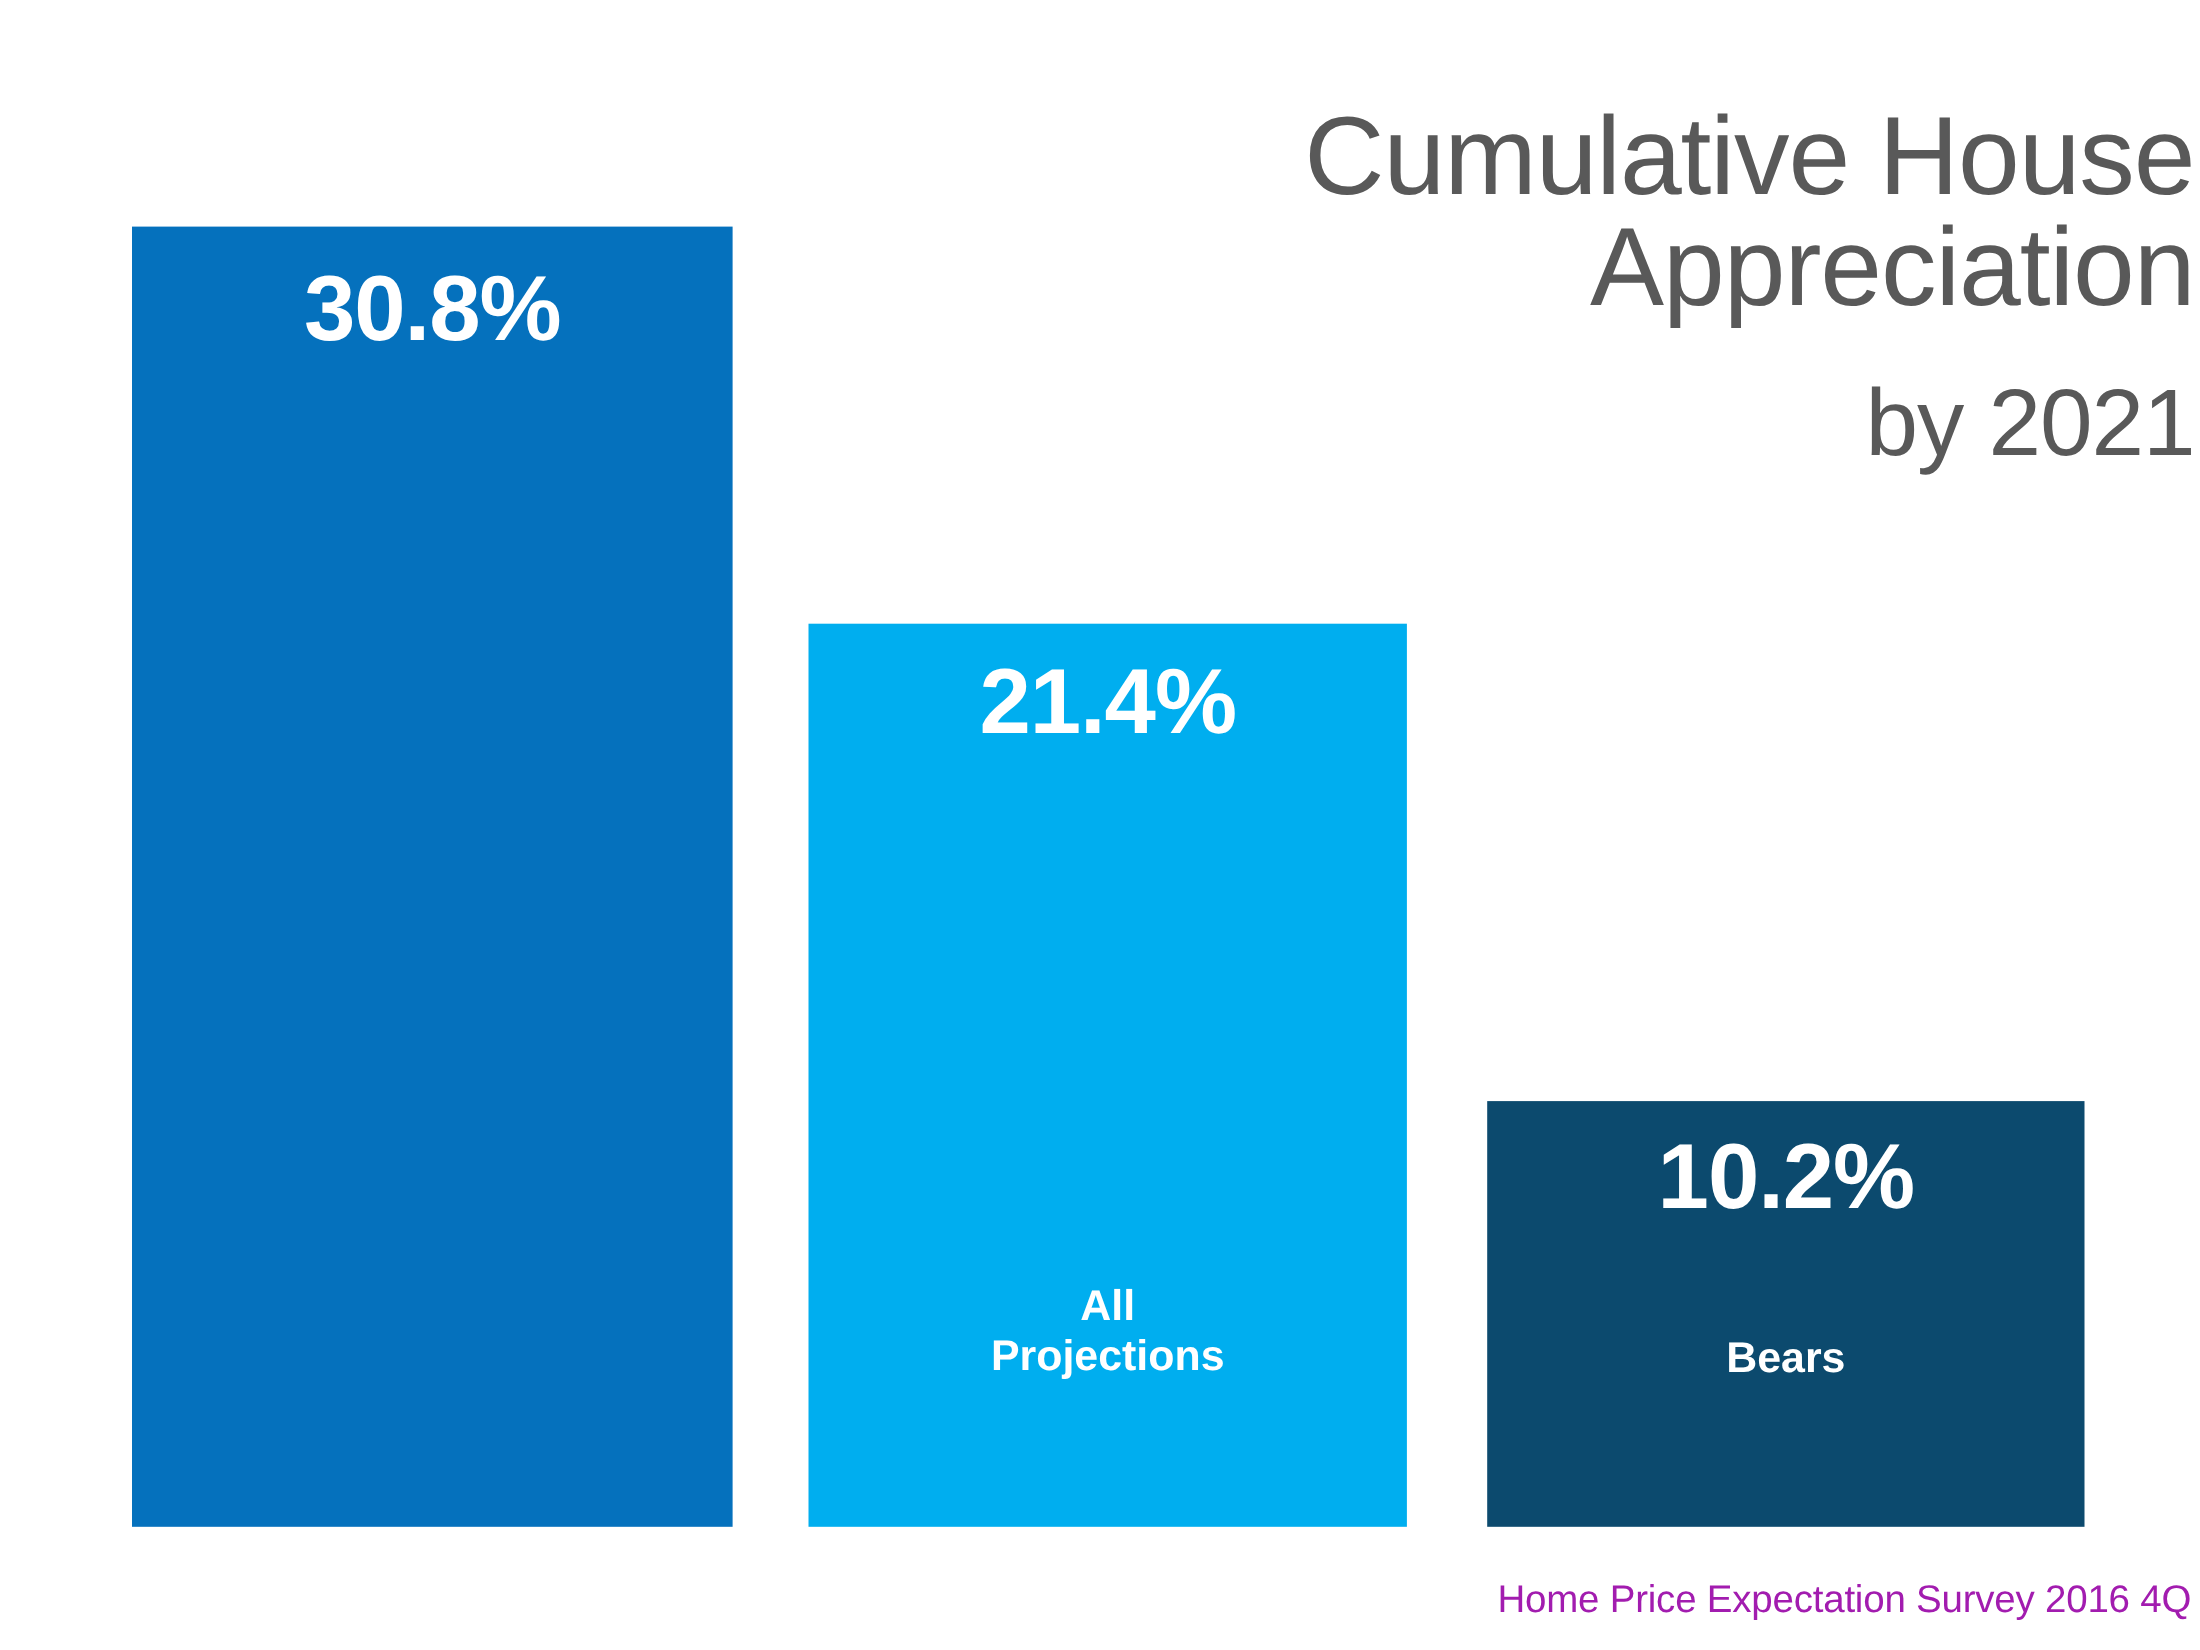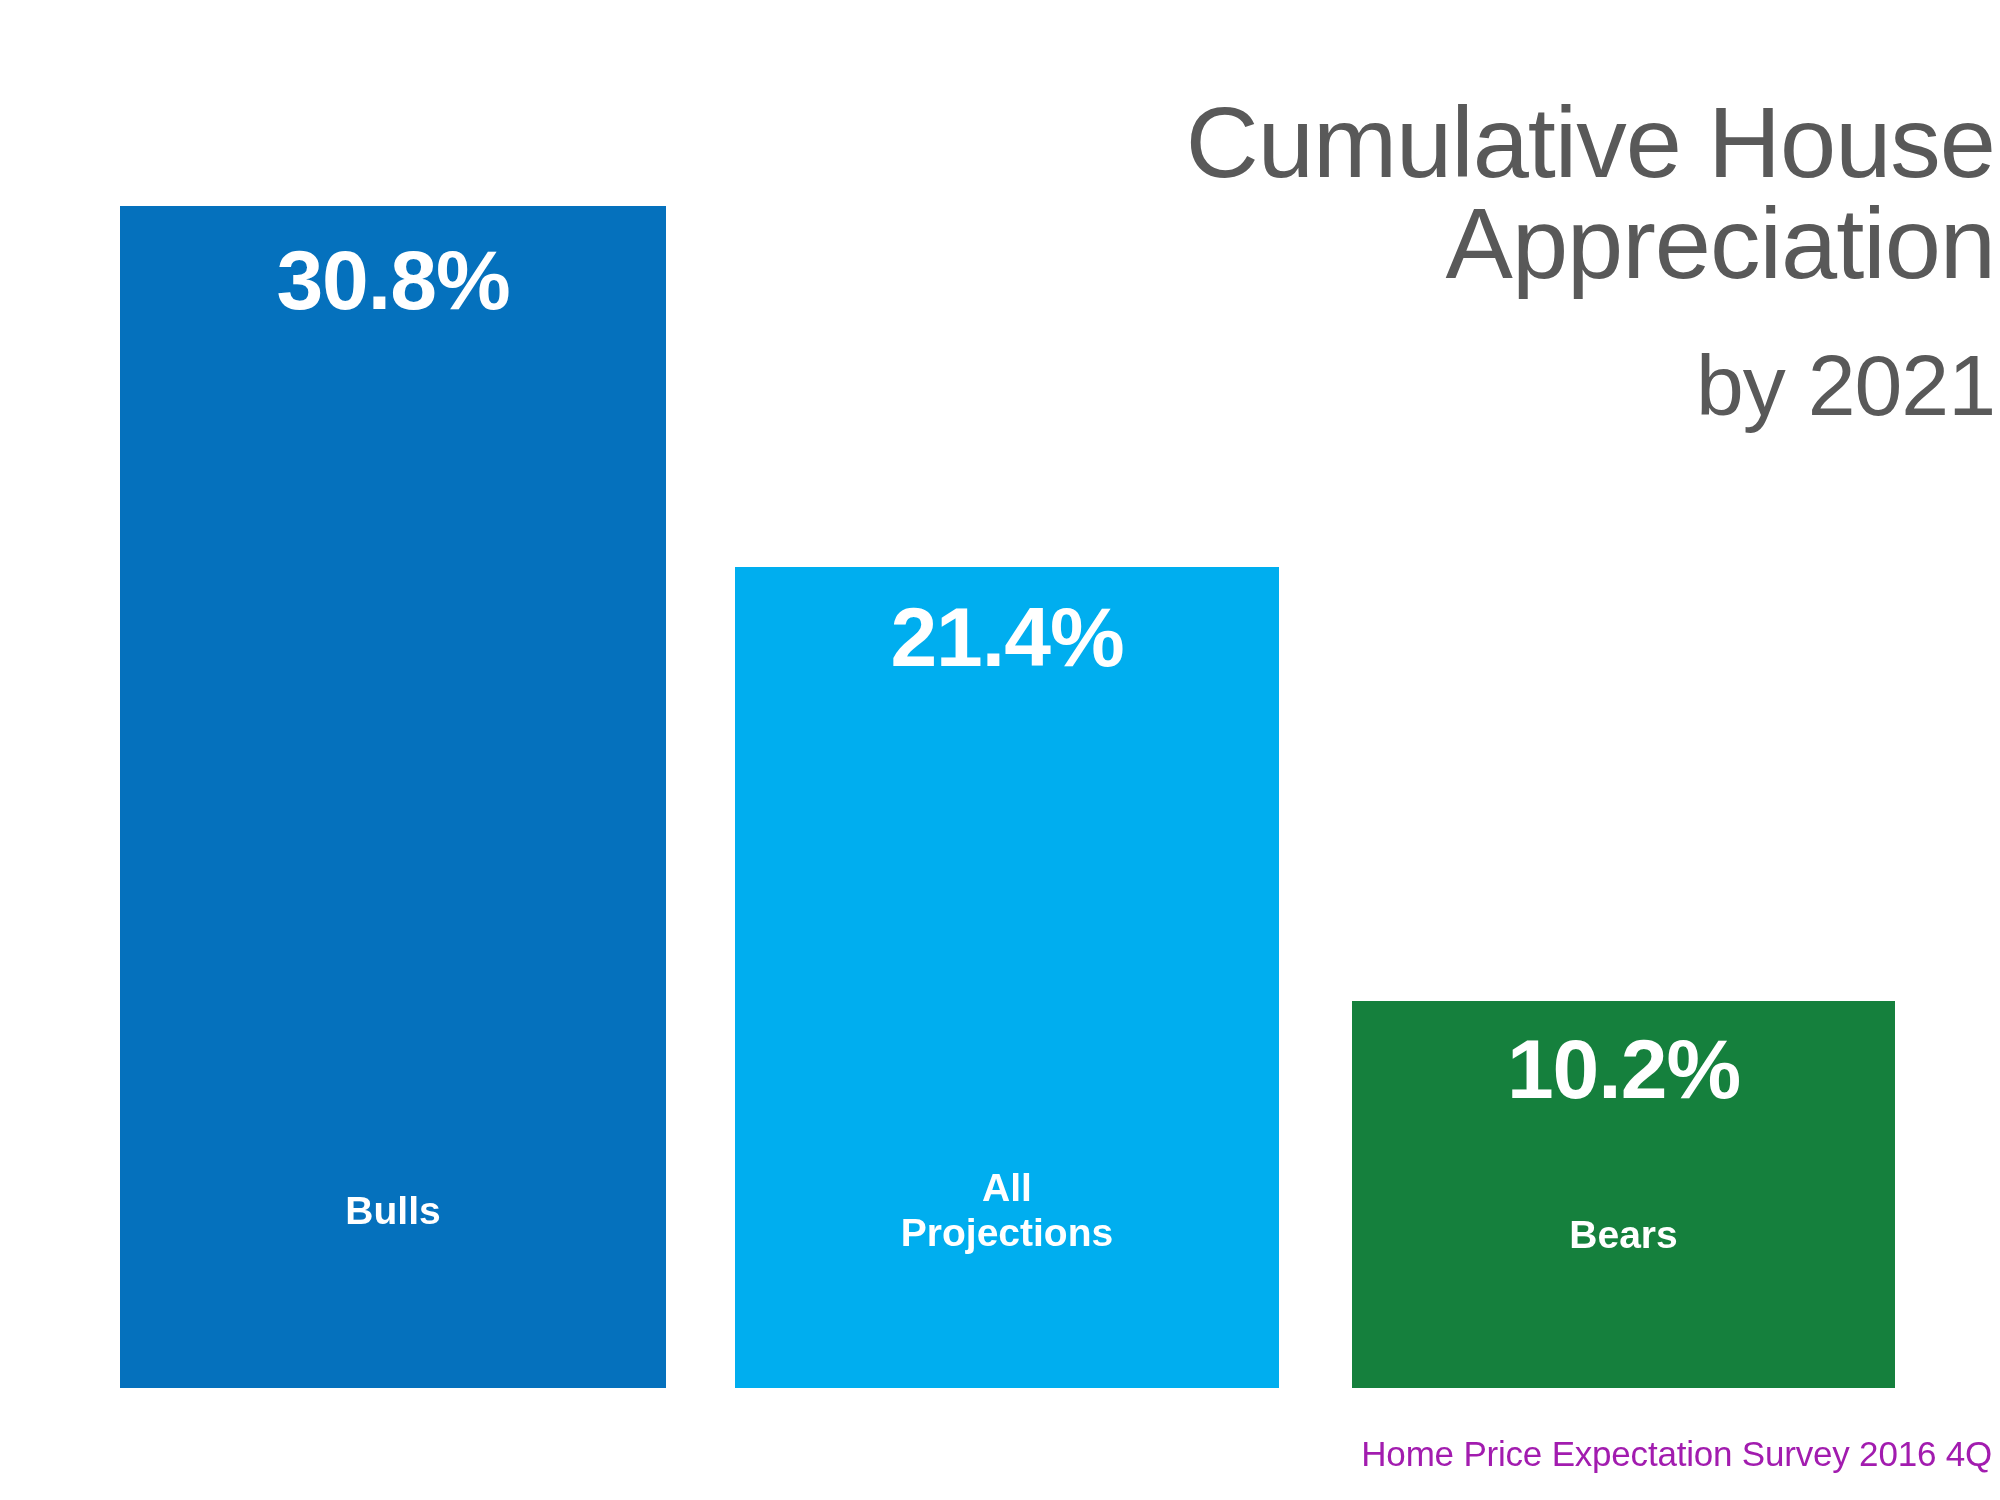--- a/index.html
+++ b/index.html
@@ -97,21 +97,21 @@
   }
   #bar-all .value { top: 28px; }
   #bar-all .catlabel { bottom: 132px; }
 
   
   #bar-bears {
     left: 1352px;
     top: 1001px;
     width: 543px;
     height: 387px;
-    background: #15803d;
+    background: #0c4a6e;
   }
   #bar-bears .value { top: 26px; }
   #bar-bears .catlabel { bottom: 130px; }
 
   
   #source-note {
     position: absolute;
     right: 8px;
     bottom: 26px;
     color: #a21caf;
@@ -128,21 +128,20 @@
   <div id="title-block">
     <span class="tline">Cumulative House</span>
     <span class="tline">Appreciation</span>
     <span class="tline small">by 2021</span>
   </div>
 
   <div id="plot">
 
     <div class="bar" id="bar-bulls">
       <span class="value">30.8%</span>
-      <span class="catlabel">Bulls</span>
     </div>
 
     <div class="bar" id="bar-all">
       <span class="value">21.4%</span>
       <span class="catlabel">
         <span>All</span><br>
         <span>Projections</span>
       </span>
     </div>
 

